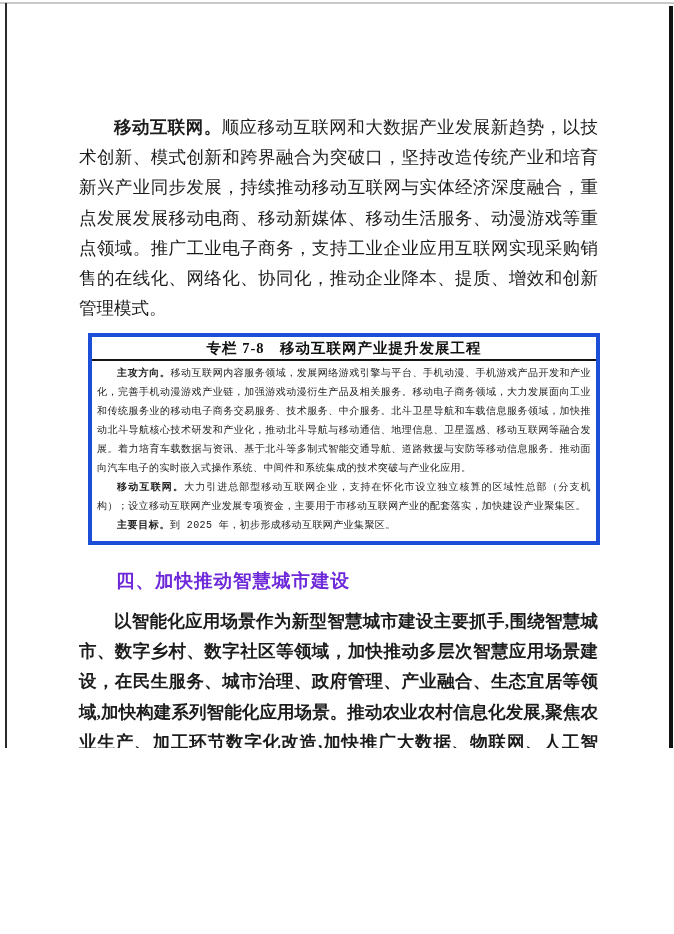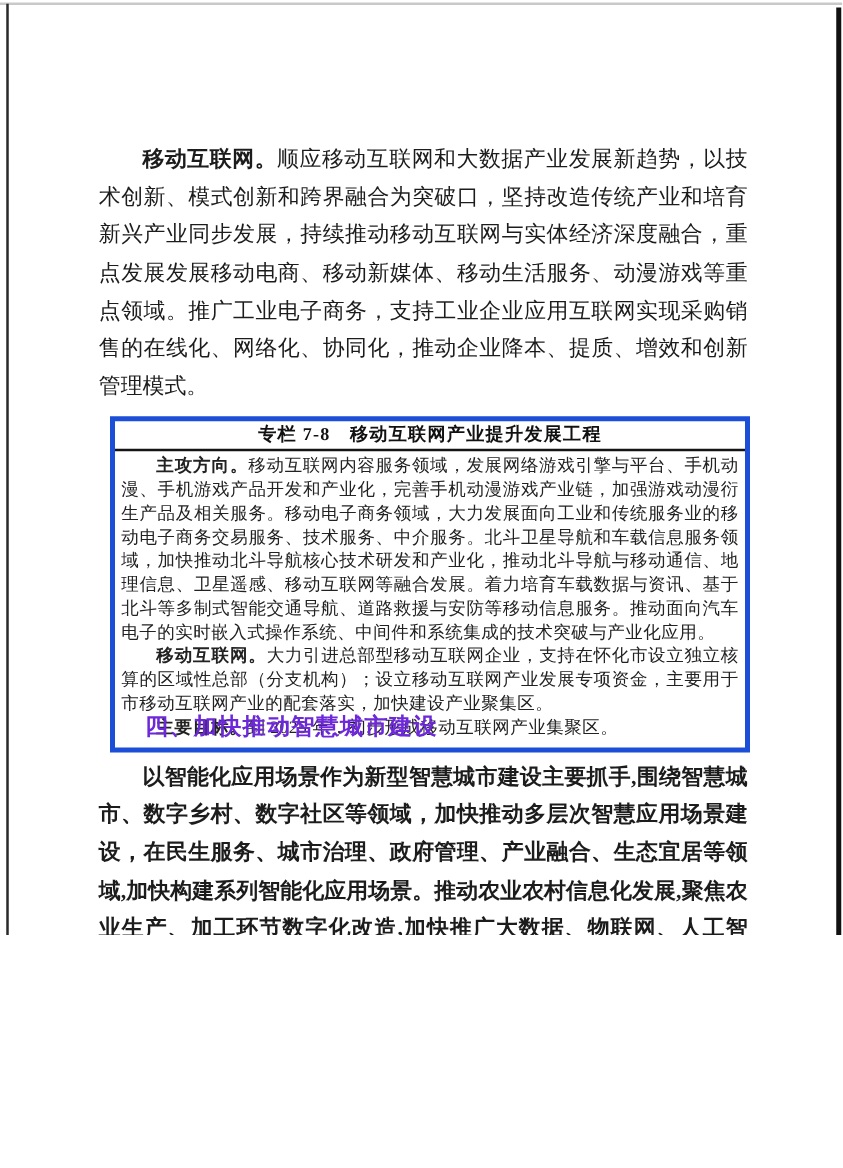--- a/index.html
+++ b/index.html
@@ -51,28 +51,29 @@
     font-size:14.5px;
     font-weight:bold;
     color:#111111;
     text-align:center;
     line-height:22px;
     border-bottom:2px solid #141414;
     letter-spacing:1px;
   }
   .column-box .box-body { padding:3px 5px 6px 5px; }
   .column-box .box-par {
-    font-size:14px;
+    font-size:10px;
     line-height:19px;
     color:#222222;
     text-align:justify;
     text-align-last:left;
     text-indent:2em;
     letter-spacing:0.4px;
     margin:0;
+    font-family:Liberation Mono, monospace;
   }
   .column-box .box-par .lead { font-weight:bold; letter-spacing:0.6px; }
 
   .section-heading {
     position:absolute;
     left:0;
     top:568px;
     width:519px;
     margin:0;
     font-size:18.5px;

